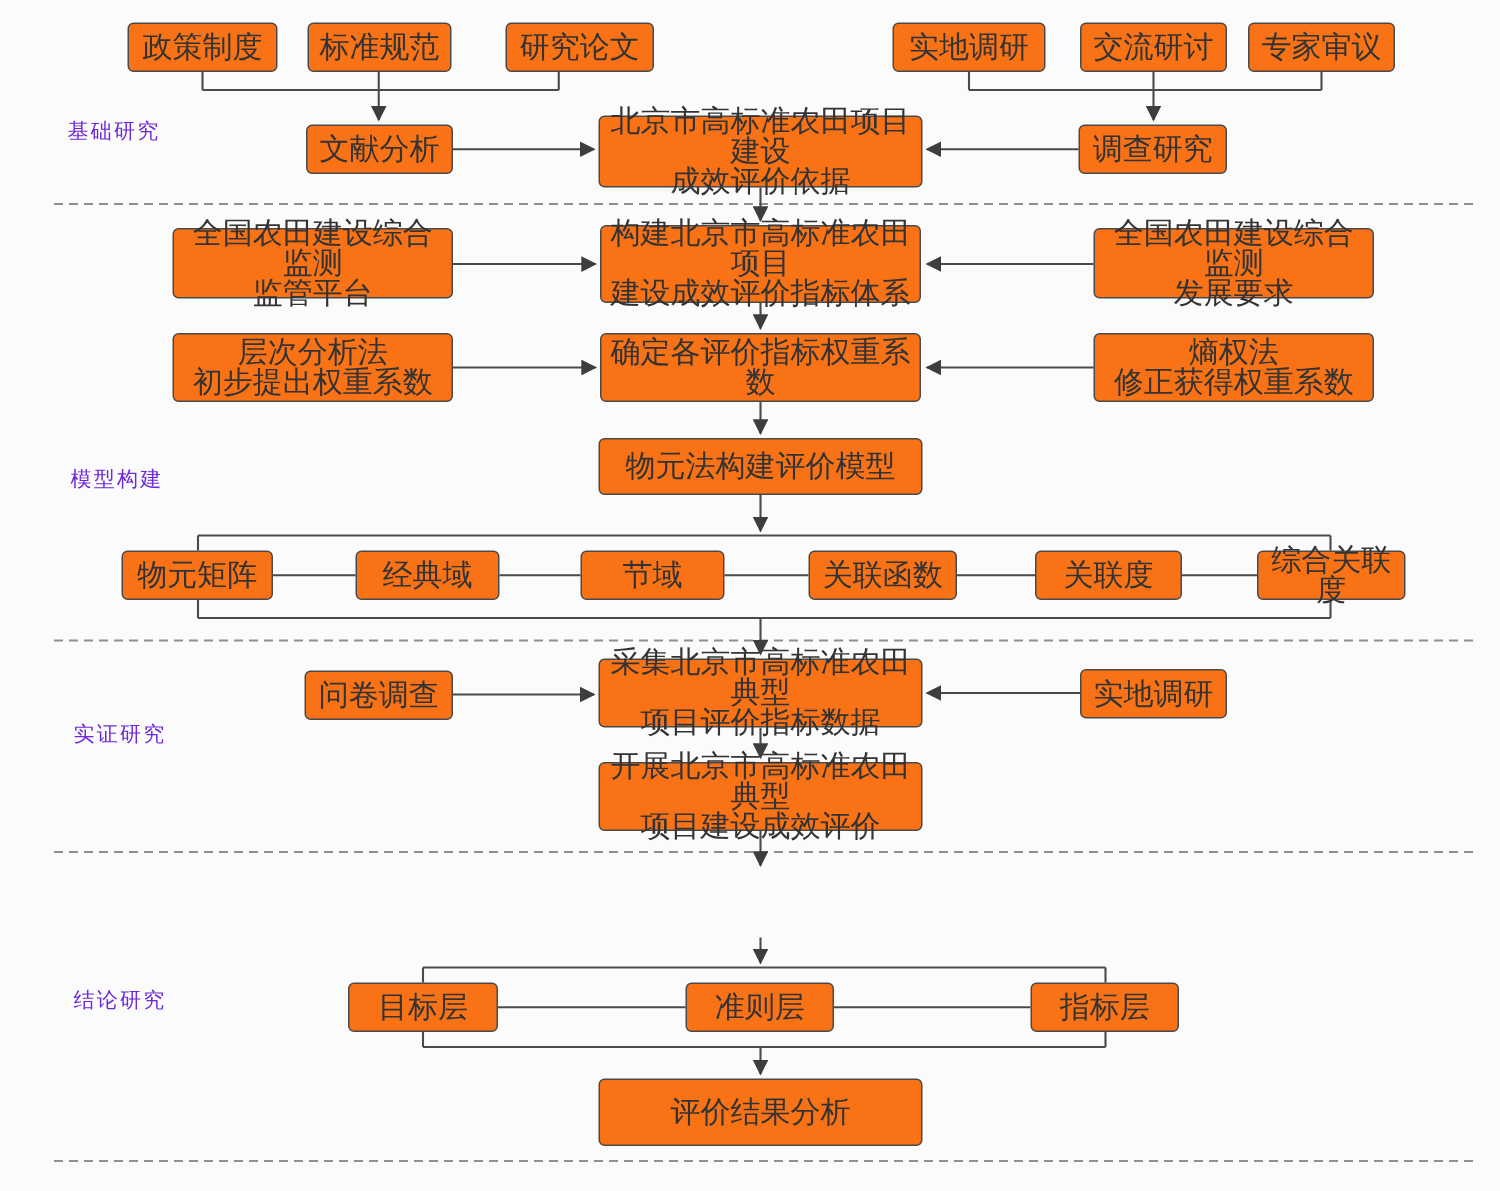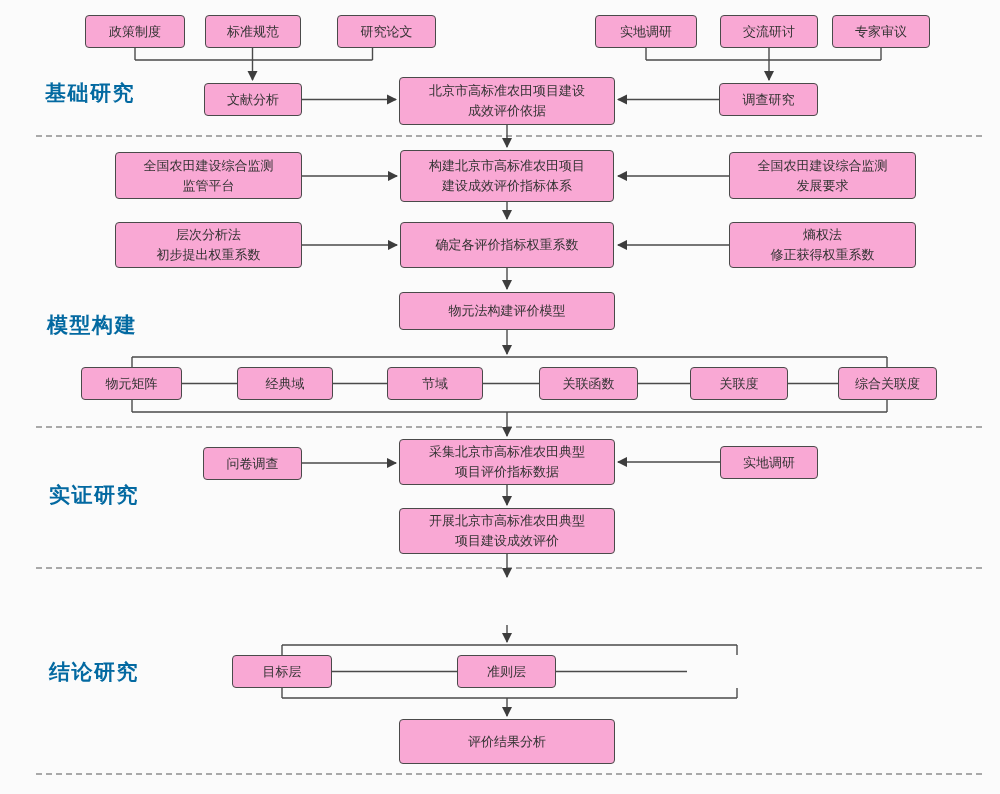--- a/index.html
+++ b/index.html
@@ -4,26 +4,26 @@
 <style>
   html,body{margin:0;padding:0;background:#ffffff;}
   .stage{
     position:relative;width:1000px;height:794px;margin:0 auto;
     background:#fbfbfb;overflow:hidden;
     font-family:"Liberation Sans","DejaVu Sans",sans-serif;
   }
   svg.wires{position:absolute;left:0;top:0;width:1000px;height:794px;}
   .node{
     position:absolute;display:flex;align-items:center;justify-content:center;
-    text-align:center;background:#f9a8d4;border:1.4px solid #4a4a4a;border-radius:4px;
-    font-size:13px;line-height:20px;color:#333333;white-space:pre-line;
+    text-align:center;background:#f97316;border:1.4px solid #4a4a4a;border-radius:4px;
+    font-size:20px;line-height:20px;color:#333333;white-space:pre-line;
     box-sizing:border-box;padding:2px 4px;
   }
   .section-label{
-    position:absolute;font-weight:bold;font-size:21px;color:#0369a1;
+    position:absolute;font-weight:normal;font-size:14px;color:#6d28d9;
     letter-spacing:1.5px;white-space:nowrap;
   }
 </style>
 </head>
 <body>
 
 <div class="stage">
 
   <svg class="wires" viewBox="0 0 1000 794">
     <defs>
@@ -131,15 +131,16 @@
 
   <div class="node" style="left:203px;top:447px;width:99px;height:33px">问卷调查</div>
   <div class="node" style="left:399px;top:439px;width:216px;height:46px">采集北京市高标准农田典型
 项目评价指标数据</div>
   <div class="node" style="left:720px;top:446px;width:98px;height:33px">实地调研</div>
   <div class="node" style="left:399px;top:508px;width:216px;height:46px">开展北京市高标准农田典型
 项目建设成效评价</div>
 
   <div class="node" style="left:232px;top:655px;width:100px;height:33px">目标层</div>
   <div class="node" style="left:457px;top:655px;width:99px;height:33px">准则层</div>
+  <div class="node" style="left:687px;top:655px;width:99px;height:33px">指标层</div>
   <div class="node" style="left:399px;top:719px;width:216px;height:45px">评价结果分析</div>
 
 </div>
 
 </body></html>

